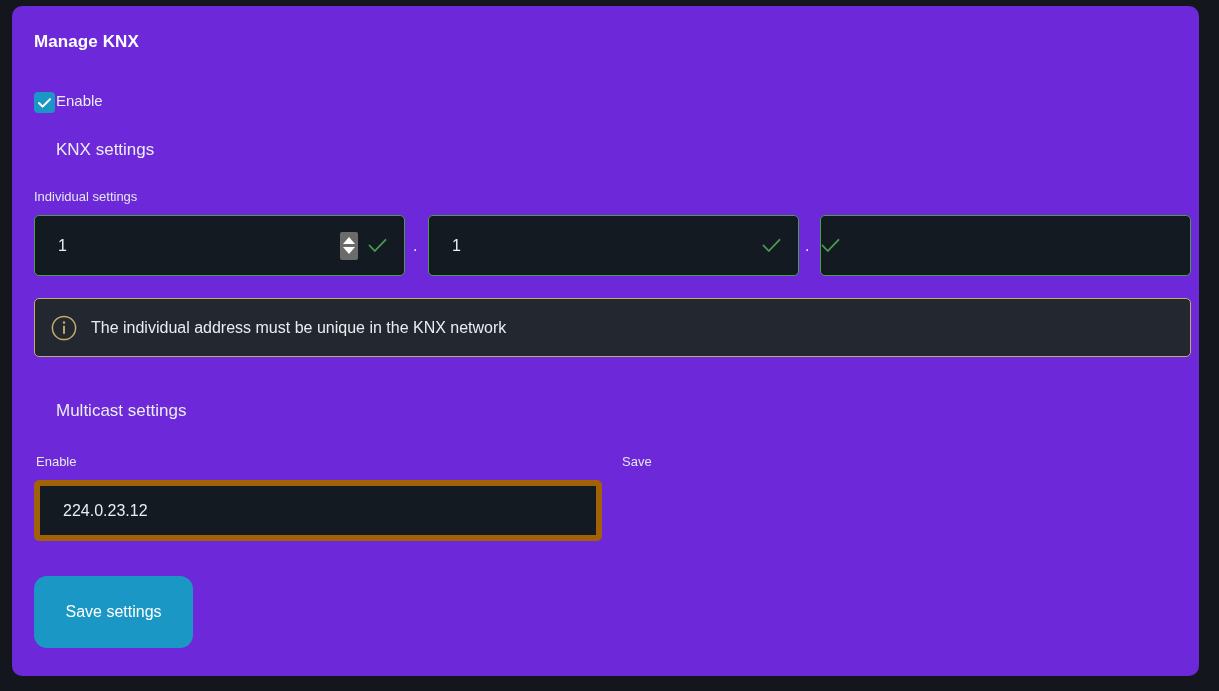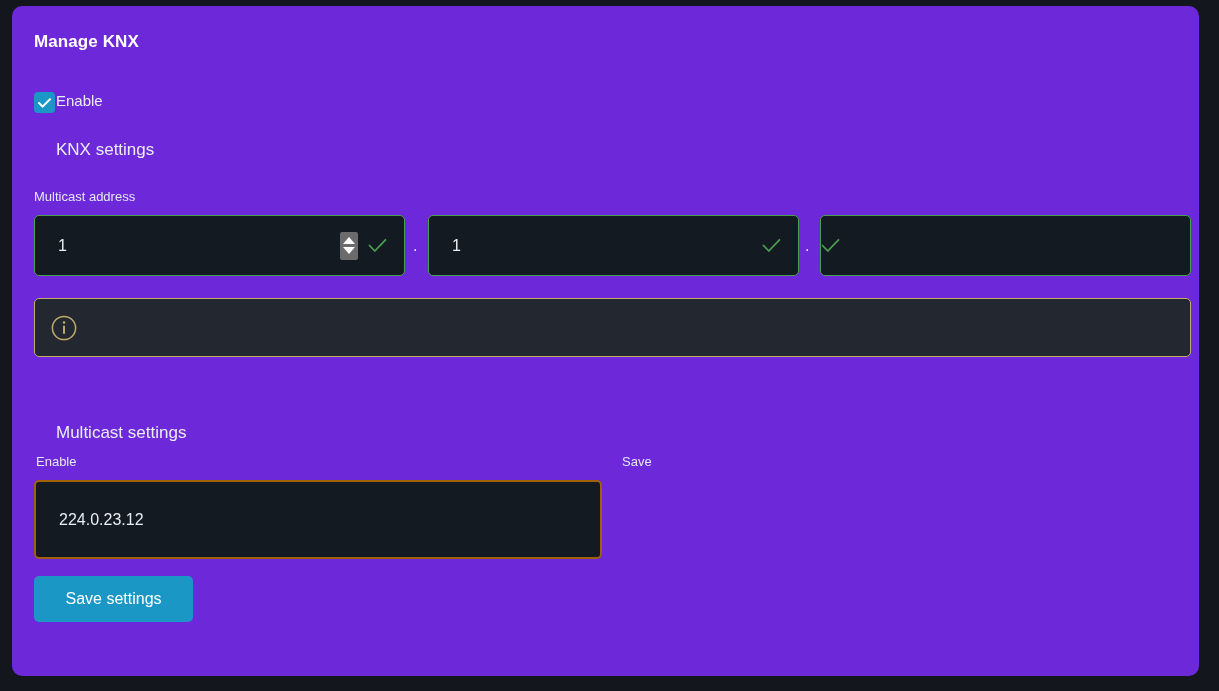--- a/index.html
+++ b/index.html
@@ -67,21 +67,21 @@
   }
 
   .section-heading {
     position: absolute;
     font-size: 17px;
     color: #e9edf2;
     font-weight: normal;
     margin-left: 22px;
   }
   #knx-settings-heading { left: 22px; top: 134px; }
-  #multicast-heading { left: 22px; top: 417px; }
+  #multicast-heading { left: 22px; top: 395px; }
 
   .field-label {
     position: absolute;
     font-size: 13px;
     color: #e3e8ee;
   }
   #individual-address-label { left: 22px; top: 183px; }
   #address-label { left: 24px; top: 448px; }
   #port-label { left: 610px; top: 448px; }
 
@@ -171,24 +171,24 @@
   }
   .info-text {
     font-size: 16px;
     color: #e9edf2;
   }
 
   
   .mc-input {
     position: absolute;
     top: 474px;
-    height: 79px;
+    height: 61px;
     box-sizing: border-box;
     background: #141a21;
-    border: 2px solid #a16207;
+    border: 6px solid #a16207;
     border-radius: 5px;
     display: flex;
     align-items: center;
   }
   #mc-address { left: 22px; width: 568px; }
   #mc-port { left: 610px; width: 568px; }
   .mc-value {
     margin-left: 23px;
     font-size: 16px;
     color: #e9edf2;
@@ -199,24 +199,24 @@
     font-family: "Liberation Sans", sans-serif;
     padding: 0;
   }
 
   
   .save-btn {
     position: absolute;
     left: 22px;
     top: 570px;
     width: 159px;
-    height: 46px;
+    height: 72px;
     background: #1a97c4;
     border: none;
-    border-radius: 5px;
+    border-radius: 13px;
     color: #ffffff;
     font-size: 16px;
     font-family: "Liberation Sans", sans-serif;
     cursor: pointer;
     padding: 8px;
   }
 </style>
 </head>
 <body>
 
@@ -229,21 +229,21 @@
       <span class="checkbox">
         <svg width="13" height="10" viewBox="0 0 13 10">
           <path d="M1 5 L4.6 8.6 L12 1.2" stroke="#ffffff" stroke-width="2" fill="none" stroke-linecap="round" stroke-linejoin="round"></path>
         </svg>
       </span>
       <span class="enable-label">Enable</span>
     </div>
 
     <div class="section-heading" id="knx-settings-heading">KNX settings</div>
 
-    <div class="field-label" id="individual-address-label">Multicast address</div>
+    <div class="field-label" id="individual-address-label">Individual settings</div>
 
     <div class="addr-input" id="addr-area">
       <input class="addr-value" type="text" value="1" style="">
       <span class="spinner">
         <span class="spin-up"></span>
         <span class="spin-down"></span>
       </span>
       <svg class="valid-check" width="19" height="15" viewBox="0 0 19 15">
         <path d="M1.5 7.5 L6.8 13 L17.5 1.8" stroke="#4a9e52" stroke-width="1.8" fill="none" stroke-linecap="round" stroke-linejoin="round"></path>
       </svg>
@@ -265,20 +265,21 @@
         <path d="M1.5 7.5 L6.8 13 L17.5 1.8" stroke="#4a9e52" stroke-width="1.8" fill="none" stroke-linecap="round" stroke-linejoin="round"></path>
       </svg>
     </div>
 
     <div class="info-box">
       <svg class="info-icon" width="26" height="26" viewBox="0 0 26 26">
         <circle cx="13" cy="13" r="11.6" stroke="#c3ab6a" stroke-width="1.5" fill="none"></circle>
         <circle cx="13" cy="7.6" r="1.25" fill="#c3ab6a"></circle>
         <rect x="12.05" y="10.6" width="1.9" height="8.4" rx="0.8" fill="#c3ab6a"></rect>
       </svg>
+      <span class="info-text">The individual address must be unique in the KNX network</span>
     </div>
 
     <div class="section-heading" id="multicast-heading">Multicast settings</div>
 
     <div class="field-label" id="address-label">Enable</div>
     <div class="field-label" id="port-label">Save</div>
 
     <div class="mc-input" id="mc-address">
       <input class="mc-value" type="text" value="224.0.23.12" style="">
     </div>

